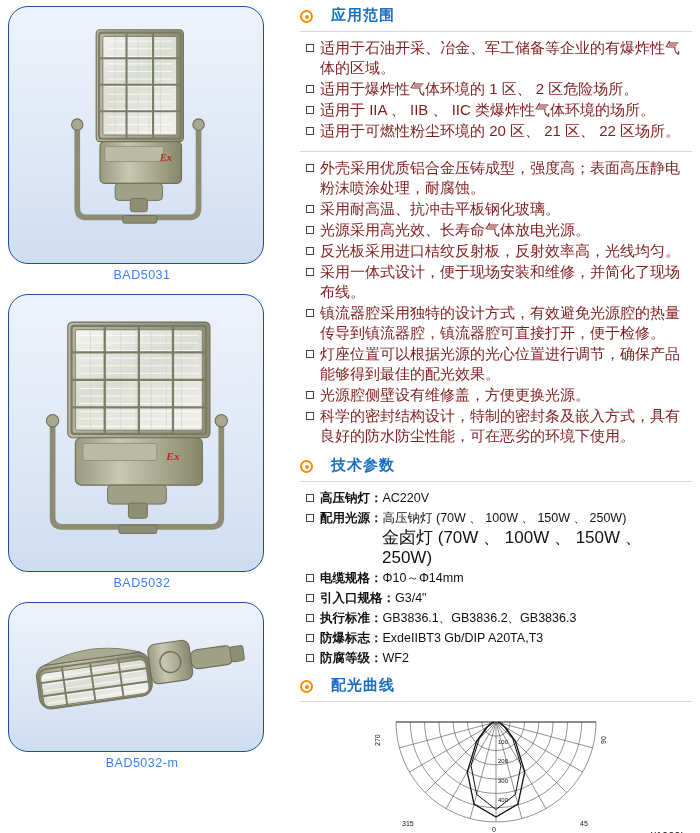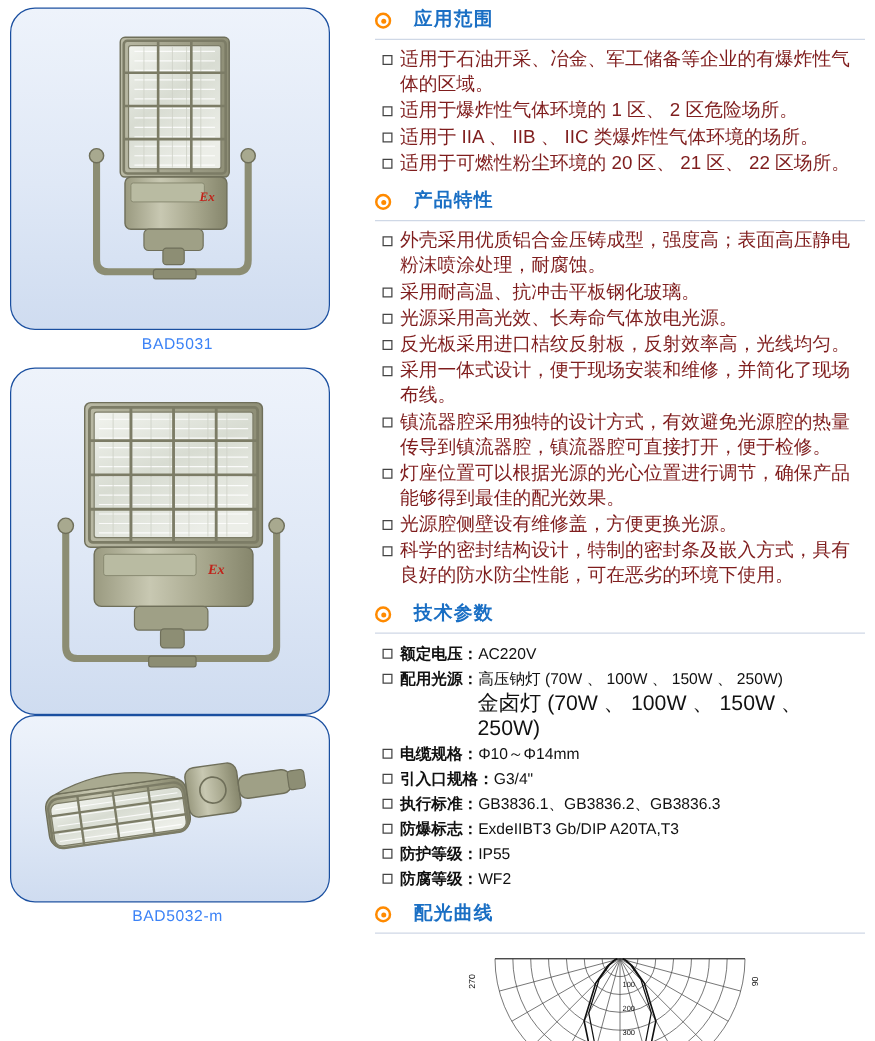--- a/index.html
+++ b/index.html
@@ -269,20 +269,21 @@
         <text x="166" y="167" font-family="Liberation Serif, serif" font-size="12" font-style="italic" font-weight="bold" fill="#c0241b">Ex</text>
         <rect x="104" y="194" width="62" height="20" rx="4" fill="#9fa086" stroke="#6f6f5a" stroke-width="1"></rect>
         <rect x="126" y="213" width="20" height="16" rx="3" fill="#8d8e74" stroke="#6f6f5a" stroke-width="1"></rect>
 
         <path d="M46 126 L46 228 Q46 238 56 238 L214 238 Q224 238 224 228 L224 126" fill="none" stroke="#8c8d73" stroke-width="6" stroke-linecap="round"></path>
         <circle cx="46" cy="126" r="6.5" fill="#a8a98f" stroke="#6f6f5a" stroke-width="1.2"></circle>
         <circle cx="224" cy="126" r="6.5" fill="#a8a98f" stroke="#6f6f5a" stroke-width="1.2"></circle>
         <rect x="116" y="236" width="40" height="9" rx="2" fill="#8c8d73" stroke="#6f6f5a" stroke-width="1"></rect>
       </svg>
     </div>
+    <div class="caption">BAD5032</div>
 
     <div class="photo-card h3">
       <svg class="lamp-wrap" viewBox="0 0 268 150">
 
         <g transform="rotate(-8 130 75)">
           <rect x="30" y="50" width="120" height="46" rx="12" fill="url(#bodyG)" stroke="#6f6f5a" stroke-width="1.2"></rect>
           <rect x="34" y="58" width="112" height="36" rx="6" fill="url(#glassG)" stroke="#7d7d68" stroke-width="1"></rect>
           <g stroke="#ffffff" stroke-width="0.9" opacity="0.85">
             <line x1="38" y1="63" x2="142" y2="63"></line>
               <line x1="38" y1="70" x2="142" y2="70"></line>
@@ -318,64 +319,57 @@
       <span class="sec-title">应用范围</span>
     </div>
     <div class="rule"></div>
     <ul class="bullets">
       <li>适用于石油开采、冶金、军工储备等企业的有爆炸性气体的区域。</li>
       <li>适用于爆炸性气体环境的 1 区、 2 区危险场所。</li>
       <li>适用于 IIA 、 IIB 、 IIC 类爆炸性气体环境的场所。</li>
       <li>适用于可燃性粉尘环境的 20 区、 21 区、 22 区场所。</li>
     </ul>
 
-    <div class="sec-head">
-      <span class="ring"></span>
-      <span class="sec-title">产品特性</span>
-    </div>
     <div class="rule"></div>
     <ul class="bullets">
       <li>外壳采用优质铝合金压铸成型，强度高；表面高压静电粉沫喷涂处理，耐腐蚀。</li>
       <li>采用耐高温、抗冲击平板钢化玻璃。</li>
       <li>光源采用高光效、长寿命气体放电光源。</li>
       <li>反光板采用进口桔纹反射板，反射效率高，光线均匀。</li>
       <li>采用一体式设计，便于现场安装和维修，并简化了现场布线。</li>
       <li>镇流器腔采用独特的设计方式，有效避免光源腔的热量传导到镇流器腔，镇流器腔可直接打开，便于检修。</li>
       <li>灯座位置可以根据光源的光心位置进行调节，确保产品能够得到最佳的配光效果。</li>
       <li>光源腔侧壁设有维修盖，方便更换光源。</li>
       <li>科学的密封结构设计，特制的密封条及嵌入方式，具有良好的防水防尘性能，可在恶劣的环境下使用。</li>
     </ul>
 
     <div class="sec-head">
       <span class="ring"></span>
       <span class="sec-title">技术参数</span>
     </div>
     <div class="rule"></div>
     <ul class="specs">
       <li>
-        <span class="spec-label">额定电压：</span><span>AC220V</span>
+        <span class="spec-label">高压钠灯：</span><span>AC220V</span>
       </li>
       <li>
         <span class="spec-label">配用光源：</span><span>高压钠灯 (70W 、 100W 、 150W 、 250W)</span>
         <span class="spec-sub">金卤灯 (70W 、 100W 、 150W 、 250W)</span>
       </li>
       <li>
         <span class="spec-label">电缆规格：</span><span>Φ10～Φ14mm</span>
       </li>
       <li>
         <span class="spec-label">引入口规格：</span><span>G3/4"</span>
       </li>
       <li>
         <span class="spec-label">执行标准：</span><span>GB3836.1、GB3836.2、GB3836.3</span>
       </li>
       <li>
         <span class="spec-label">防爆标志：</span><span>ExdeIIBT3  Gb/DIP A20TA,T3</span>
-      </li>
-      <li>
-        <span class="spec-label">防护等级：</span><span>IP55</span>
       </li>
       <li>
         <span class="spec-label">防腐等级：</span><span>WF2</span>
       </li>
     </ul>
 
     <div class="sec-head">
       <span class="ring"></span>
       <span class="sec-title">配光曲线</span>
     </div>

